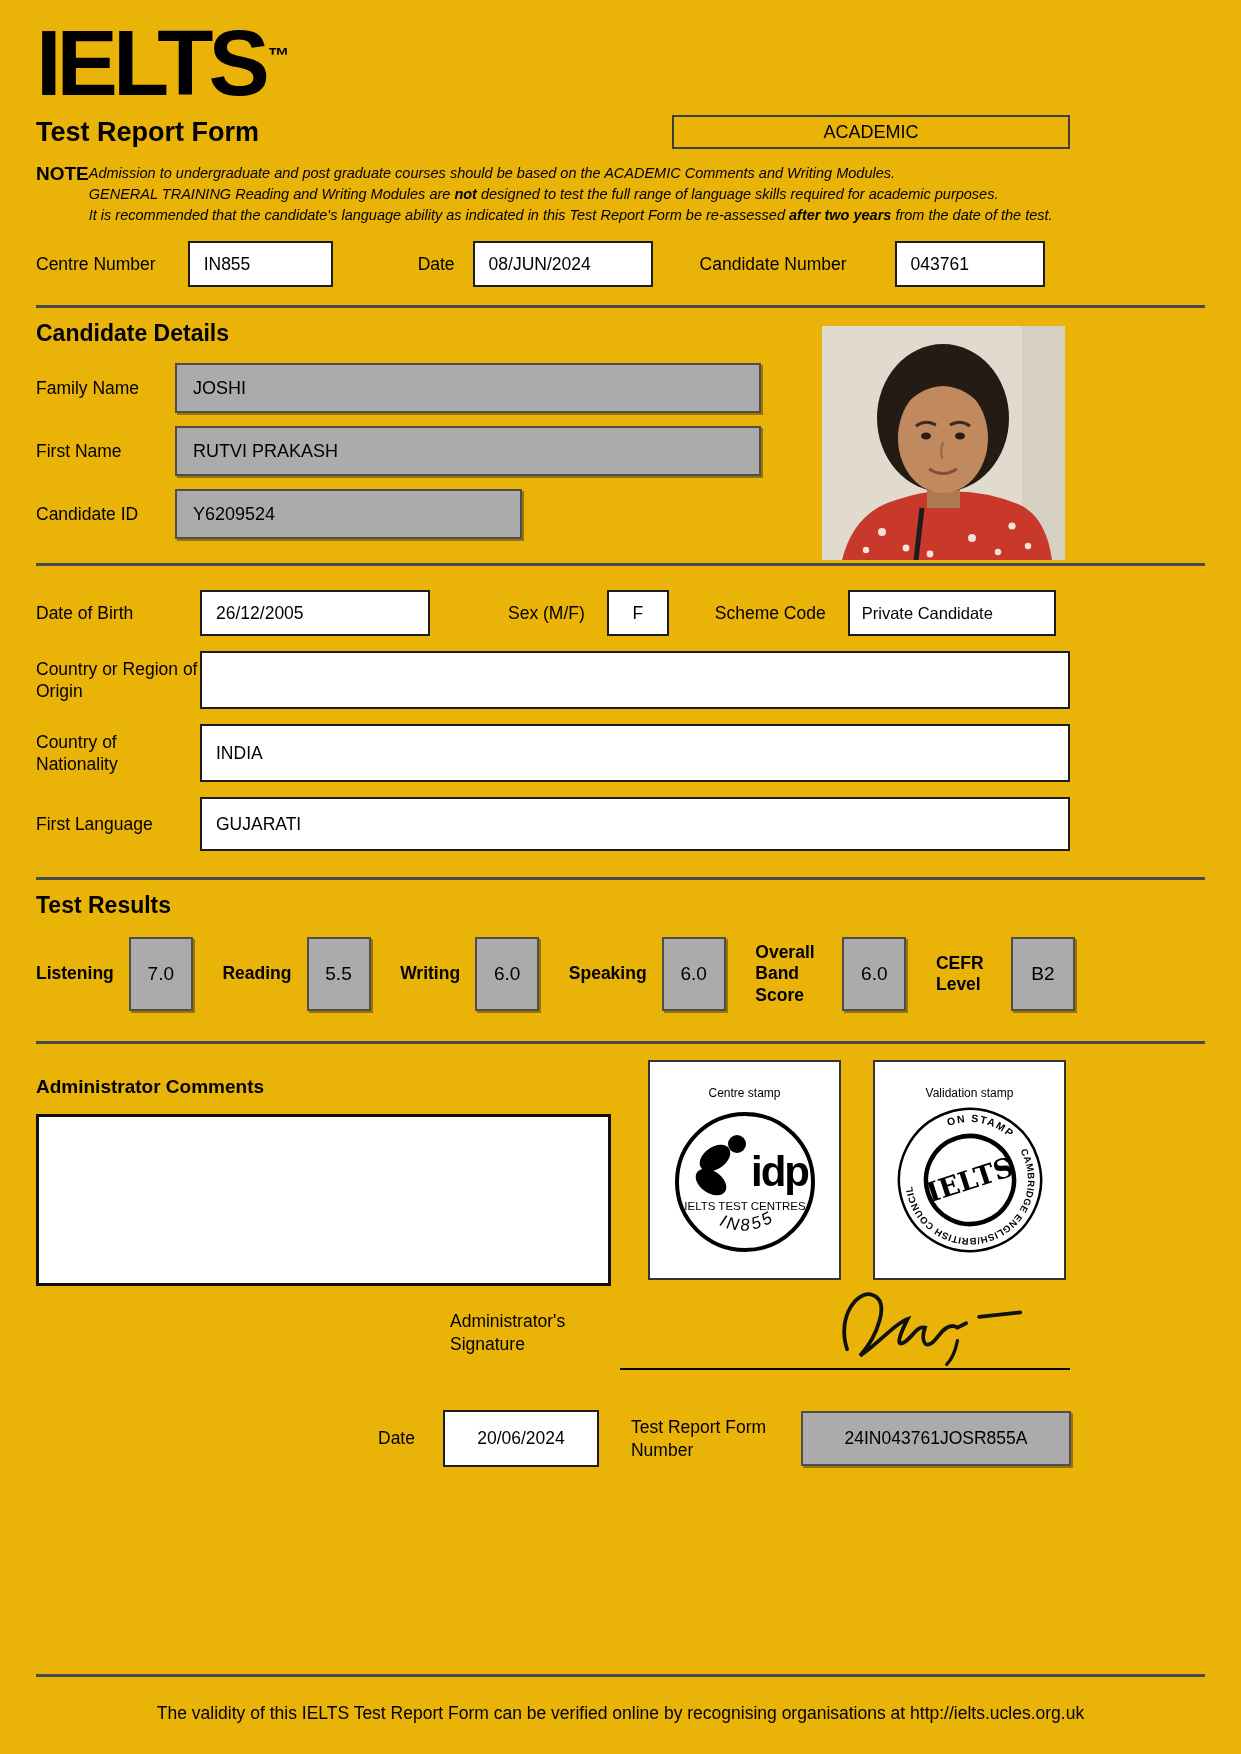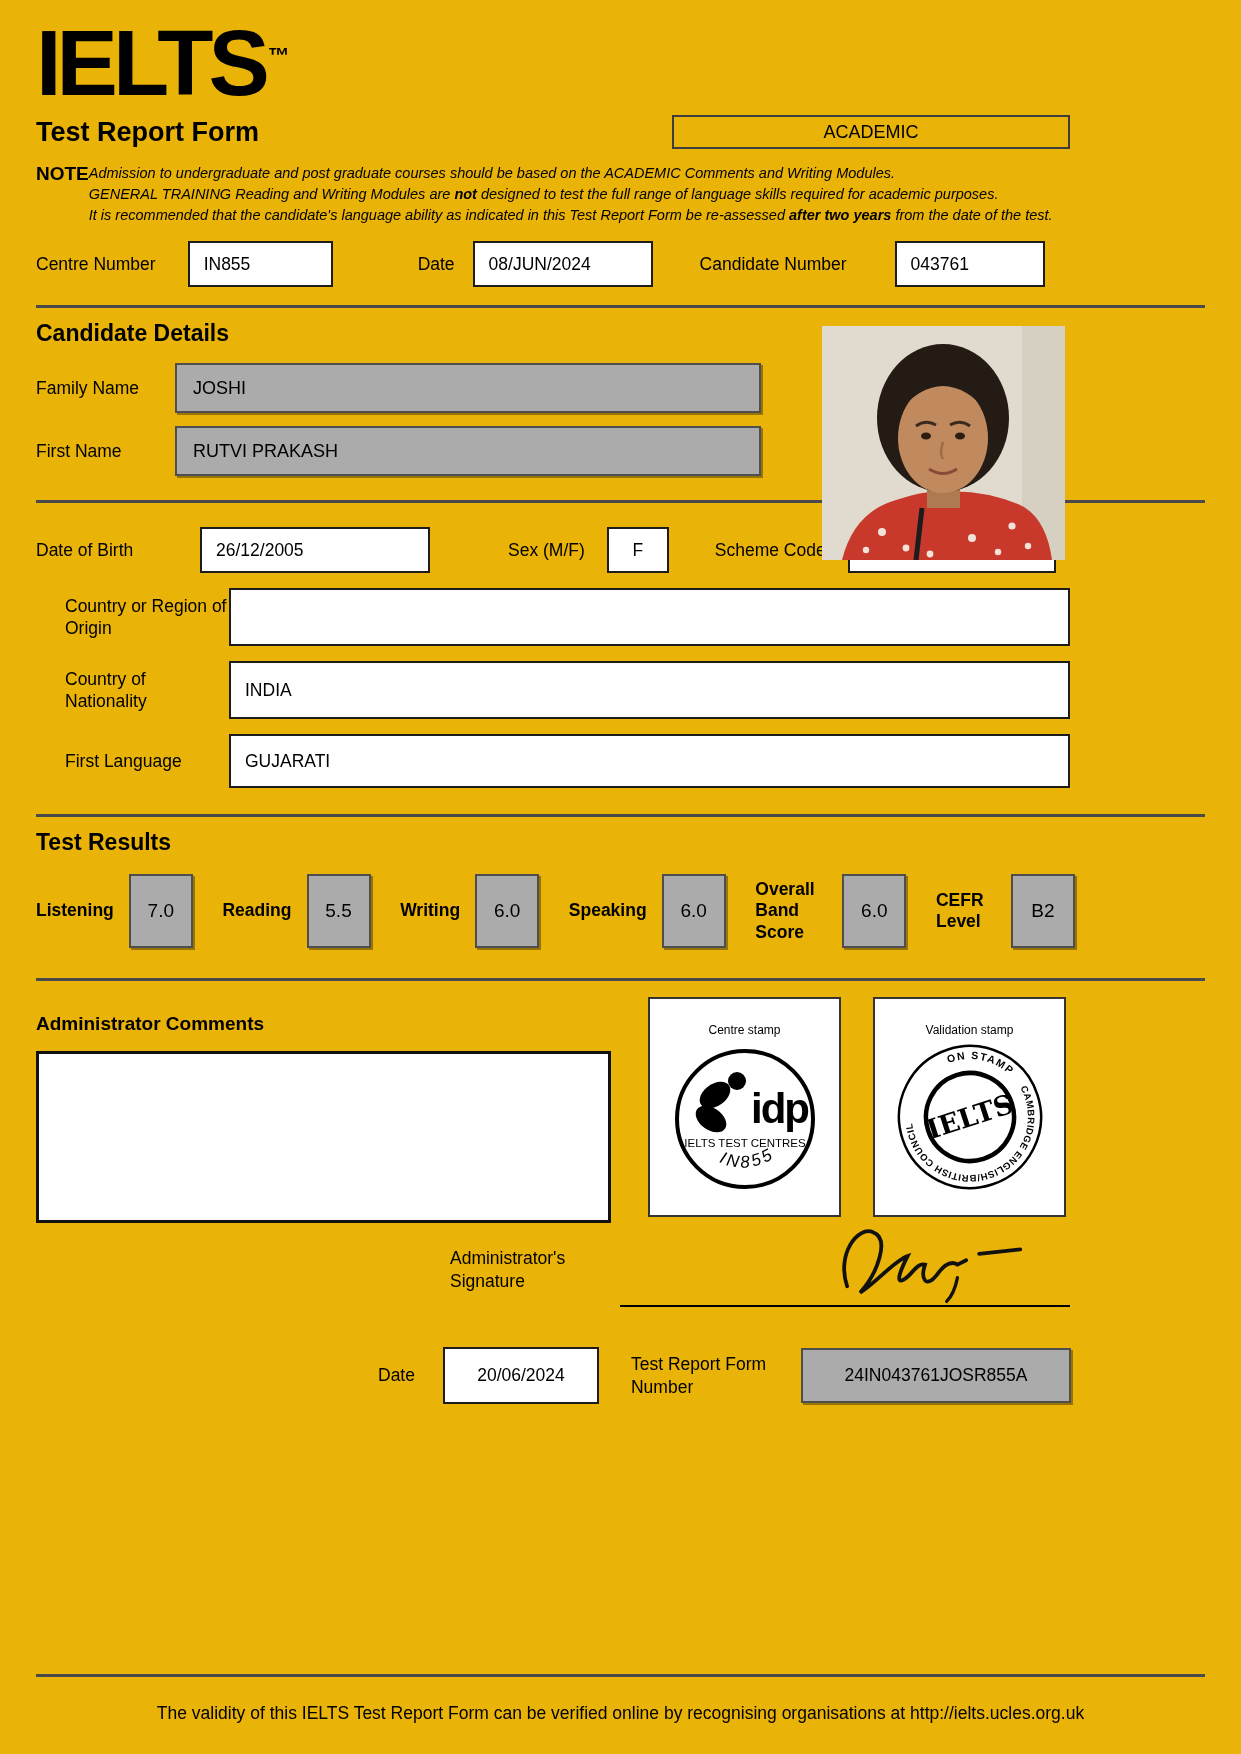--- a/index.html
+++ b/index.html
@@ -32,21 +32,21 @@
   .section-title { font-size:23px; font-weight:bold; margin:12px 0 16px 0; }
   .photo { position:absolute; top:6px; right:140px; width:243px; height:234px; }
   .cd-row { display:flex; align-items:center; margin-bottom:13px; }
   .cd-label { width:139px; font-size:17.5px; }
   .gbox { background:#ababab; border:2px solid #4e4e4e; box-shadow:2px 2px 0 rgba(0,0,0,.35);
     height:50px; display:flex; align-items:center; padding:0 16px; font-size:18px; }
   .gbox.name { width:586px; }
   .gbox.id { width:347px; }
 
   .dob-row { display:flex; align-items:center; margin-top:24px; font-size:17.5px; }
-  .tall-row { display:flex; align-items:center; margin-top:15px;margin-left:29px; }
+  .tall-row { display:flex; align-items:center; margin-top:15px; }
   .tall-label { width:164px; font-size:17.5px; line-height:1.28; }
   .tall-box { flex:1; margin-right:135px; height:58px; }
 
   
   .results-row { display:flex; align-items:center; justify-content:space-between;
     margin-top:18px; padding-right:130px; }
   .r-group { display:flex; align-items:center; gap:15px; }
   .r-label { font-size:17.5px; font-weight:bold; line-height:1.22; }
   .score-box { width:64px; height:74px; background:#ababab; border:2px solid #4e4e4e;
     box-shadow:2px 2px 0 rgba(0,0,0,.35); display:flex; align-items:center;
@@ -138,20 +138,24 @@
       </svg>
 
       <div class="cd-row">
         <div class="cd-label">Family Name</div>
         <div class="gbox name">JOSHI</div>
       </div>
       <div class="cd-row">
         <div class="cd-label">First Name</div>
         <div class="gbox name">RUTVI PRAKASH</div>
       </div>
+      <div class="cd-row">
+        <div class="cd-label">Candidate ID</div>
+        <div class="gbox id">Y6209524</div>
+      </div>
 
       <div class="divider" style="margin-top:24px;"></div>
 
       <div class="dob-row">
         <span style="width:164px;">Date of Birth</span>
         <div class="wbox" style="width:230px;">26/12/2005</div>
         <span style="margin-left:78px;">Sex (M/F)</span>
         <div class="wbox" style="width:62px; margin-left:22px; justify-content:center; padding:0;">F</div>
         <span style="margin-left:46px;">Scheme Code</span>
         <div class="wbox" style="width:208px; margin-left:22px; font-size:16.5px; padding:0 12px;">Private Candidate</div>

